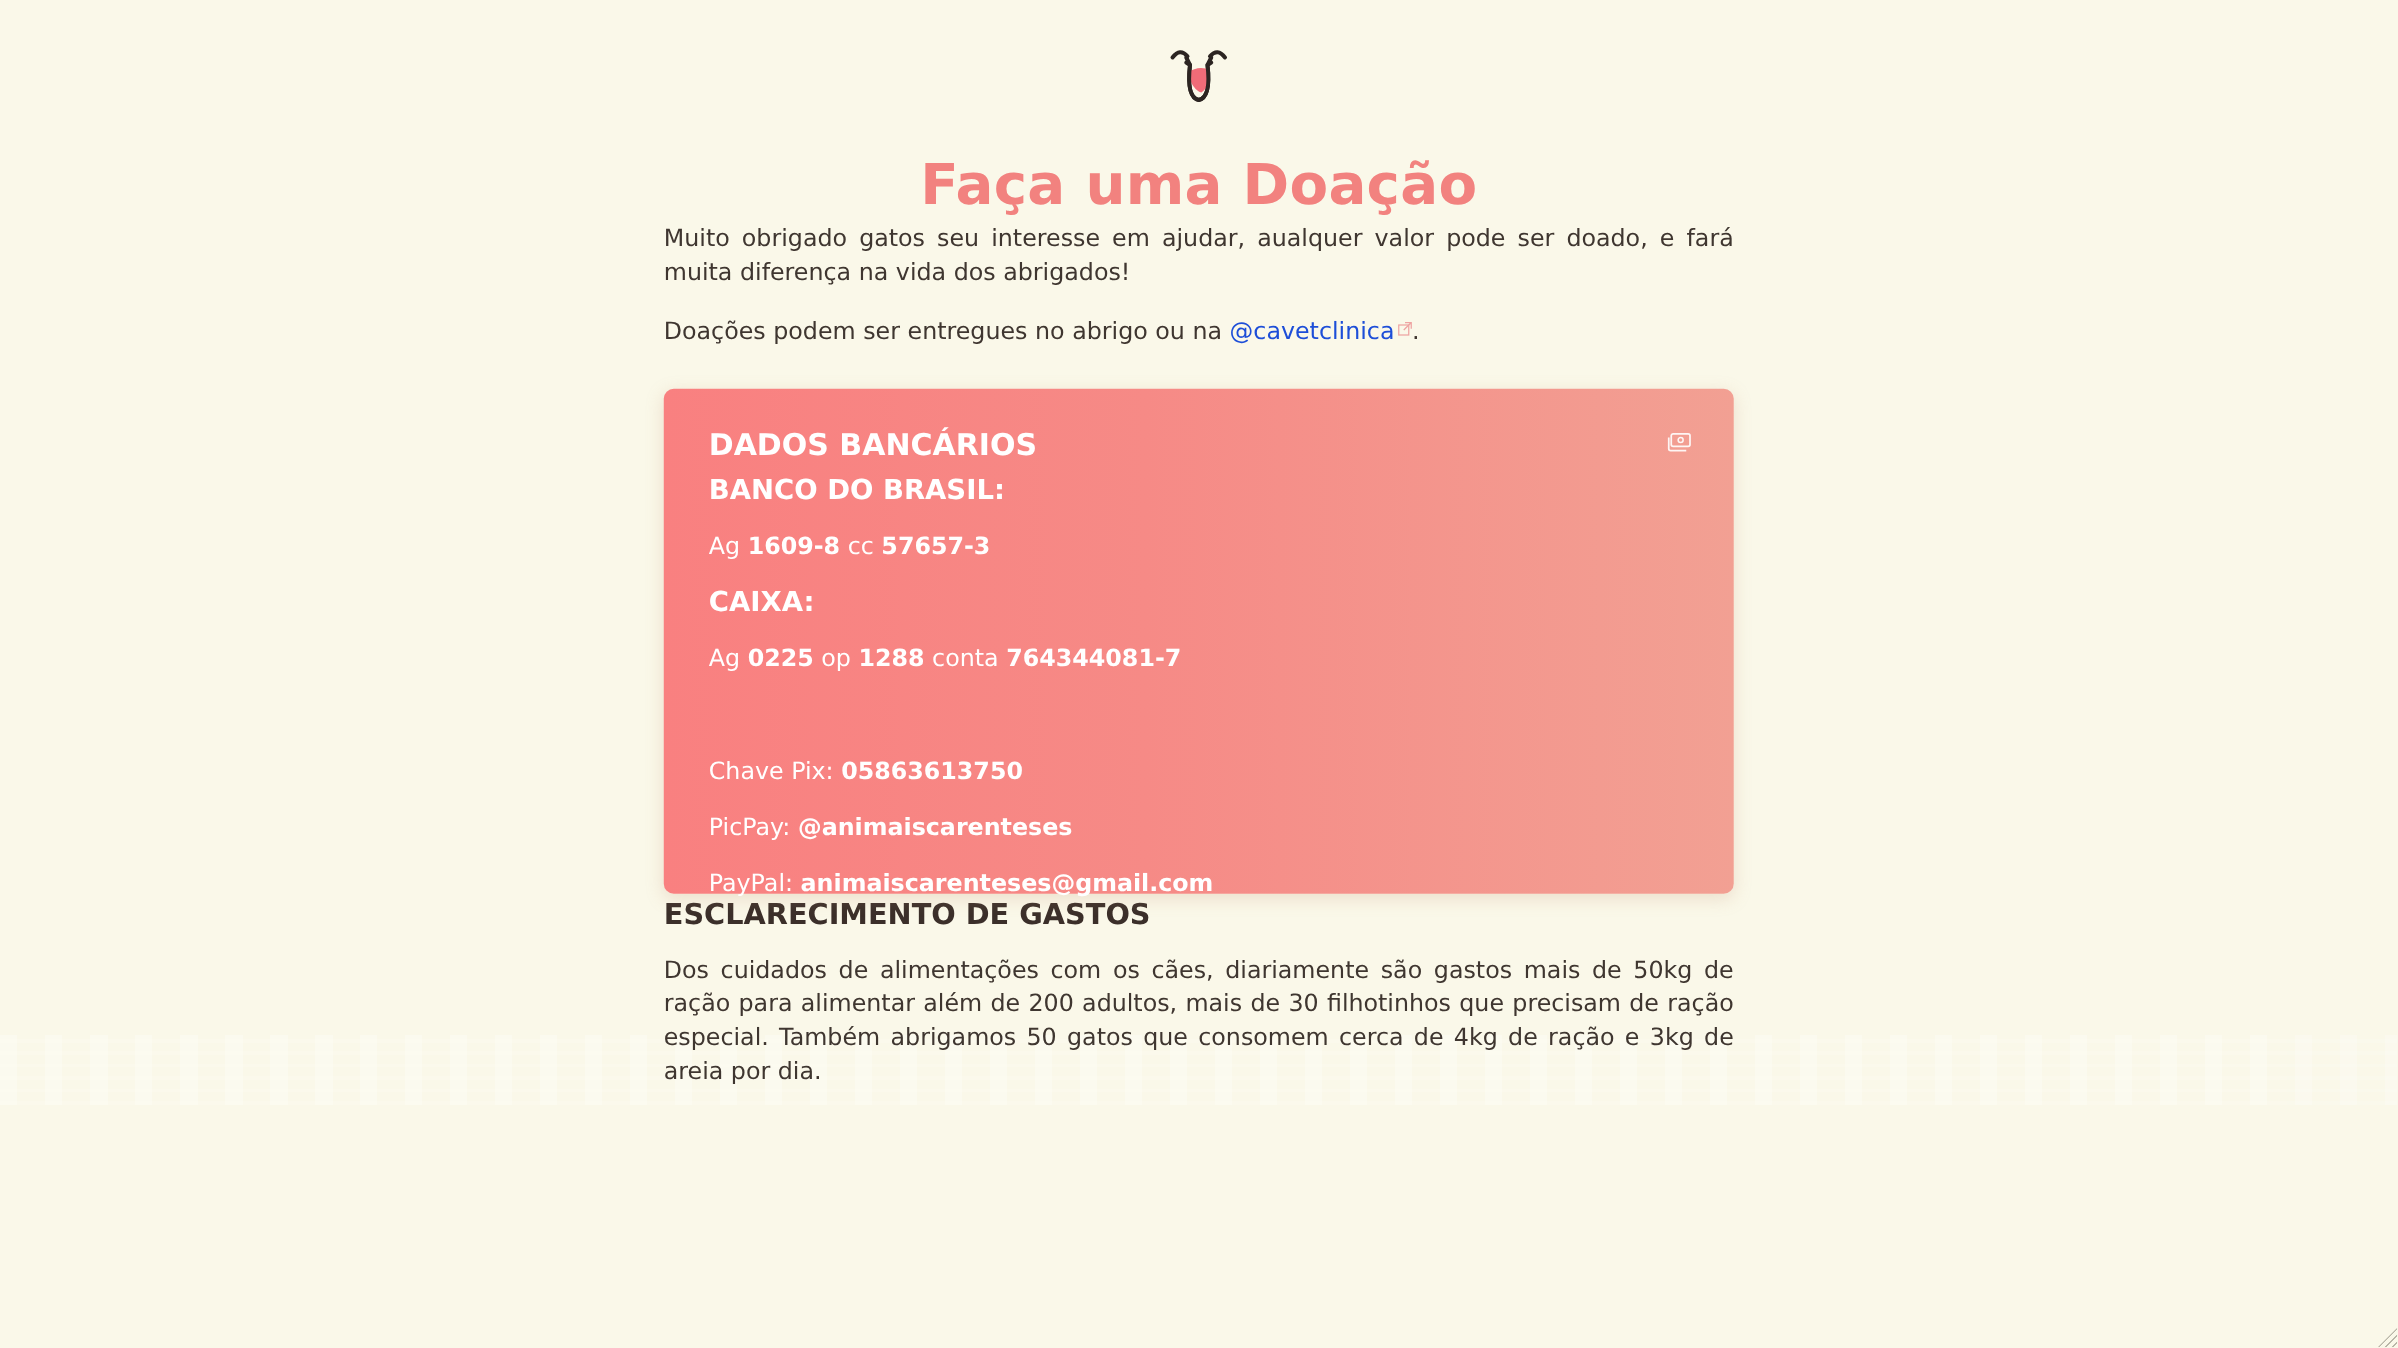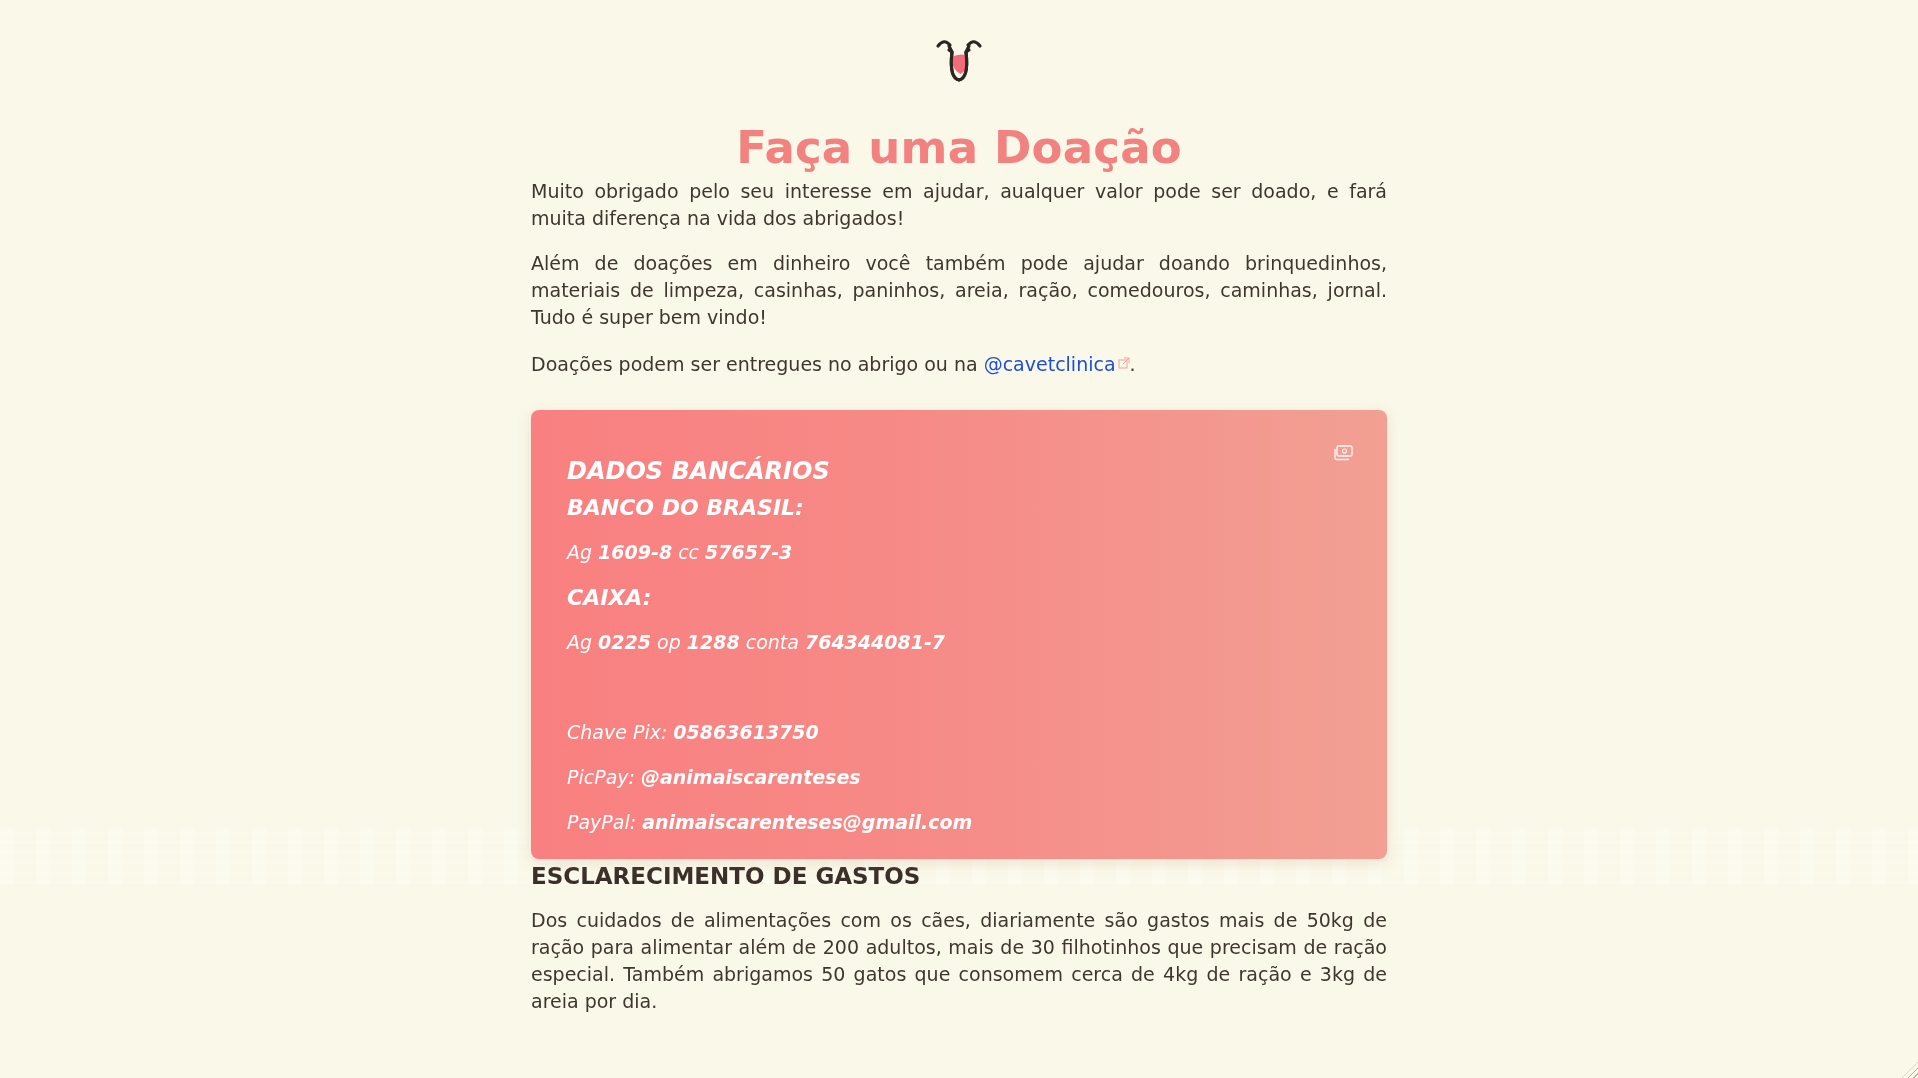--- a/index.html
+++ b/index.html
@@ -66,28 +66,27 @@
       text-decoration: none;
     }
     .ext-icon {
       display: inline-block;
       vertical-align: 2px;
       margin-left: 2px;
     }
     .bank-card {
       margin-top: 32px;
       width: 856px;
-      height: 449px;
+      height: 404px;
       border-radius: 8px;
       background: linear-gradient(90deg, #f98080 0%, #f68a86 45%, #f2a093 100%);
       box-shadow: 0 4px 14px rgba(200,150,120,0.25);
-      padding: 44px 36px;
+      padding: 28px 36px;
       position: relative;
       color: #ffffff;
-      font-style: italic;
     }
     .bank-card h2 {
       font-size: 24px;
       font-weight: bold;
       line-height: 34px;
       margin-bottom: 6px;
     }
     .money-icon {
       position: absolute;
       right: 34px;
@@ -135,22 +134,21 @@
         <path d="M18 26 Q27 20 36 24 Q36 38 29 42 Q22 40 18 26 Z" fill="#f06c78"></path>
         <path d="M17 14 L20 20 Q17 46 27 48 Q37 46 34 20 L37 14" stroke="#2c2522" stroke-width="3.2" fill="none" stroke-linecap="round" stroke-linejoin="round"></path>
       </svg>
     </span>
   </div>
 
   <div class="content">
 
     <h1 class="title">Faça uma Doação</h1>
 
-    <p class="para">Muito obrigado pelo seu interesse em ajudar, aualquer valor pode ser doado, e fará muita diferença na vida dos abrigados!</p>
-    <p class="para">Além de doações em dinheiro você também pode ajudar doando brinquedinhos, materiais de limpeza, casinhas, paninhos, areia, ração, comedouros, caminhas, jornal. Tudo é super bem vindo!</p>
+    <p class="para">Muito obrigado gatos seu interesse em ajudar, aualquer valor pode ser doado, e fará muita diferença na vida dos abrigados!</p>
     <p class="para">
       <span>Doações podem ser entregues no abrigo ou na </span><a class="insta-link"><span>@cavetclinica</span><span class="ext-icon"><svg width="12" height="12" viewBox="0 0 12 12">
               <rect x="1" y="3" width="8" height="8" fill="none" stroke="#eea4a2" stroke-width="1"></rect>
               <path d="M6 1 H11 V6 M11 1 L5 7" fill="none" stroke="#eea4a2" stroke-width="1"></path>
             </svg></span></a><span>.</span>
     </p>
 
     <div class="bank-card">
       <h2>DADOS BANCÁRIOS</h2>
       <span class="money-icon">

